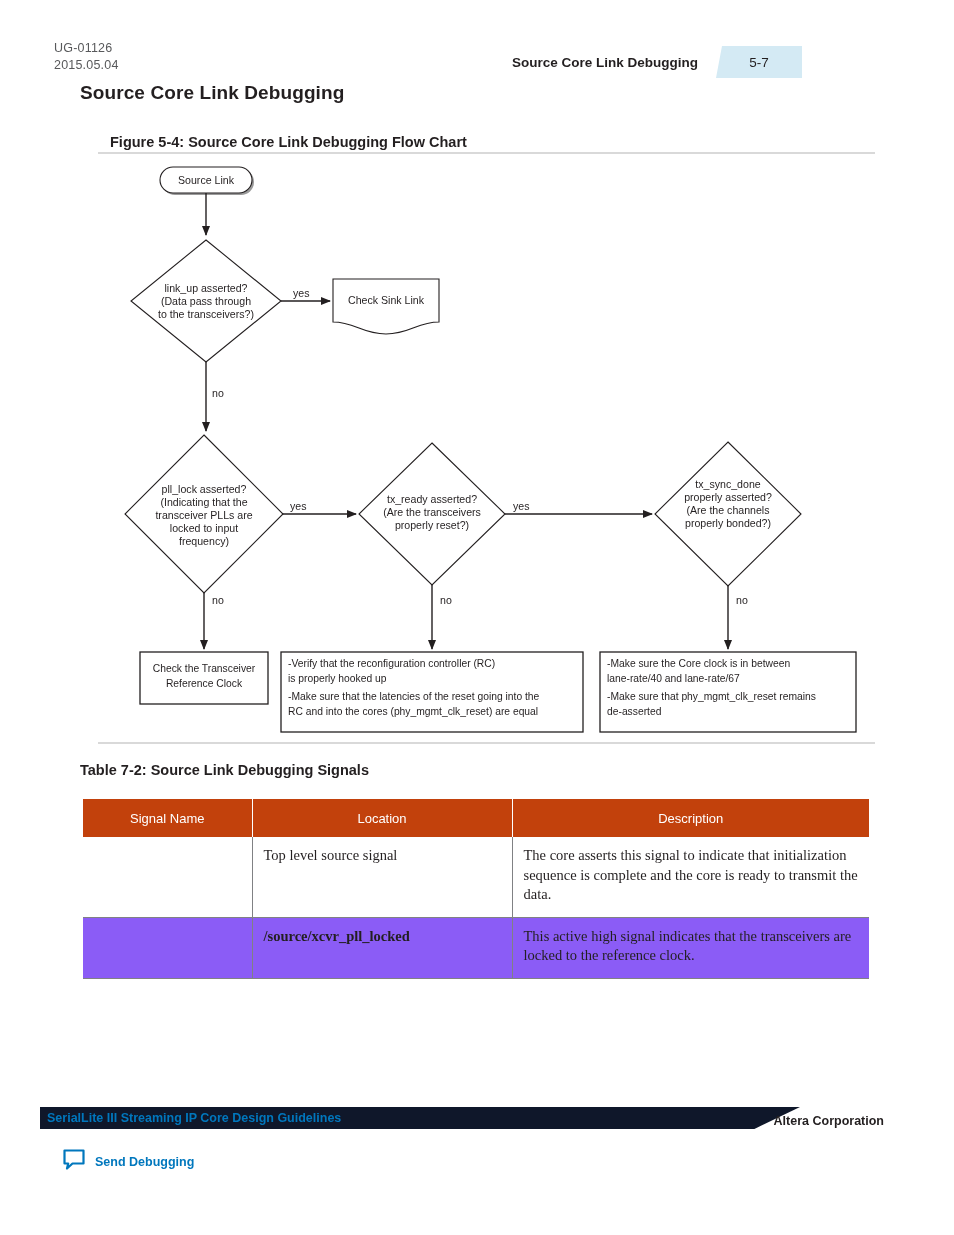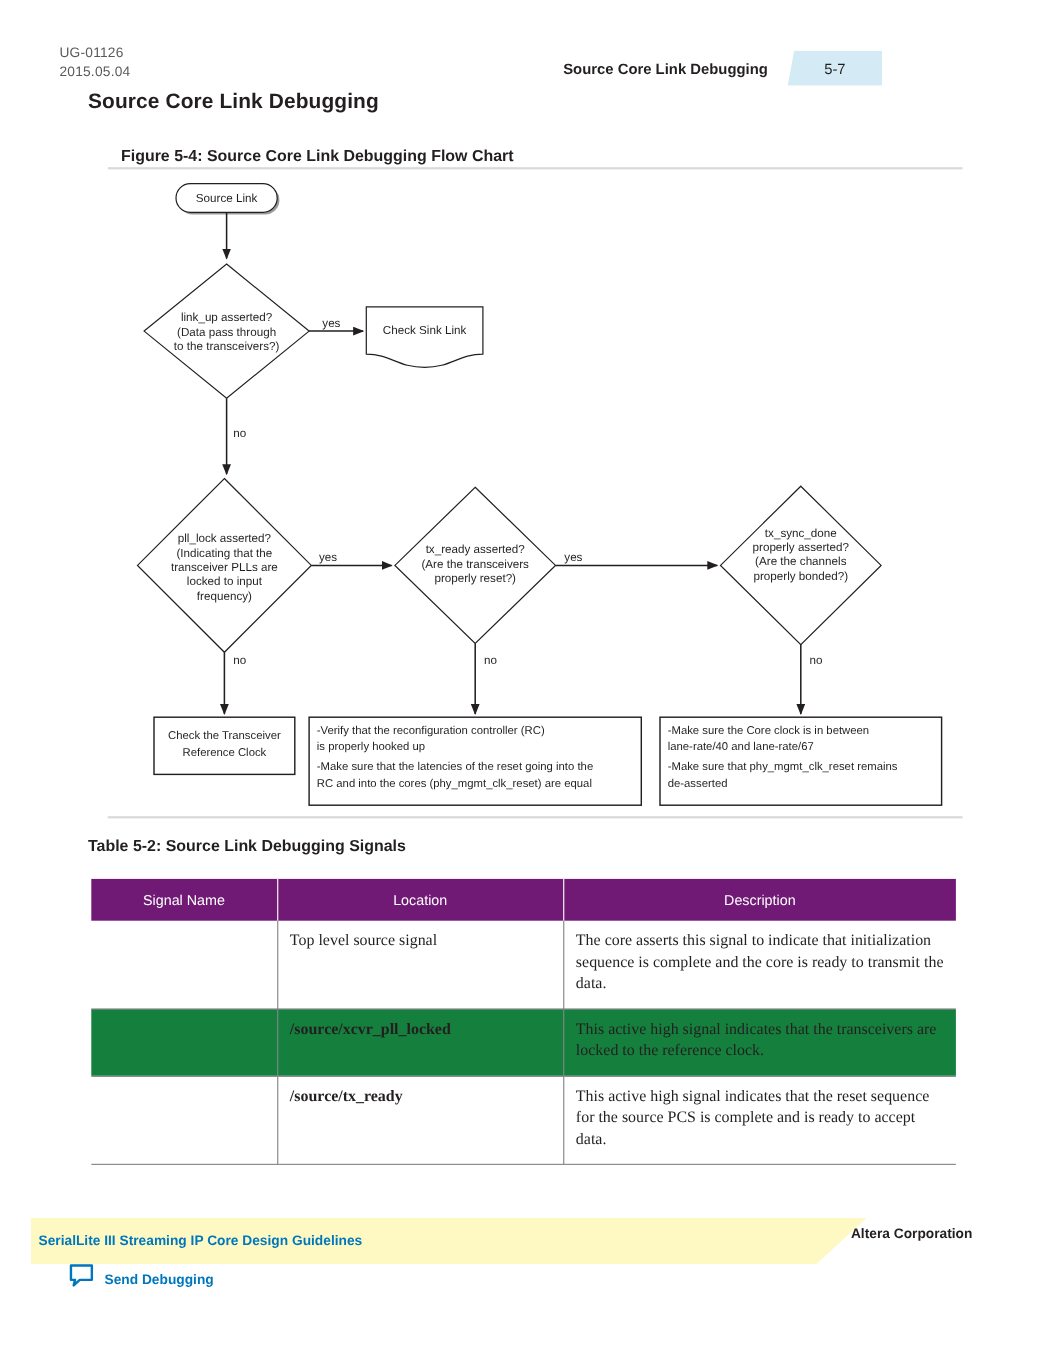--- a/index.html
+++ b/index.html
@@ -62,45 +62,45 @@
     font-size:14.5px; font-weight:bold; color:#231f20;
   }
   .sig-table {
     position:absolute; left:83px; top:799px; width:786px;
     border-collapse:collapse; table-layout:fixed;
   }
   .sig-table col.c1 { width:169px; }
   .sig-table col.c2 { width:260px; }
   .sig-table col.c3 { width:357px; }
   .sig-table thead th {
-    background:#701a75; color:#ffffff;
+    background:#c2410c; color:#ffffff;
     font-family:"Liberation Sans", sans-serif;
     font-size:13px; font-weight:normal;
     text-align:center; padding:10px 6px; height:38px;
     border-right:1px solid #ffffff;
   }
   .sig-table thead th:last-child { border-right:none;margin-left:48px; }
   .sig-table tbody td {
     font-family:"Liberation Serif", serif;
     font-size:14.5px; line-height:19.5px; color:#231f20;
     vertical-align:top; padding:9px 11px 12px 11px;
     border-right:1px solid #808184;
     border-bottom:1px solid #808184;
   }
   .sig-table tbody td:first-child { border-left:none; }
   .sig-table tbody td:last-child { border-right:none; }
-  .sig-table tbody tr.shaded td { background:#15803d;font-family:Liberation Serif, serif; }
+  .sig-table tbody tr.shaded td { background:#8b5cf6;font-family:Liberation Serif, serif; }
   .sig-table tbody tr:last-child td { border-bottom:1.5px solid #808184; }
   .sig-table tbody td.loc { font-weight:bold; }
   .sig-table tbody td.loc.plain { font-weight:normal; }
 
   
   .footer-bar {
-    position:absolute; left:28px; top:1107px; width:760px; height:42px;
-    background:#fef9c3;
+    position:absolute; left:40px; top:1107px; width:760px; height:22px;
+    background:#0f172a;
     clip-path: polygon(0 0, 100% 0, 94% 100%, 0 100%);
     display:flex; align-items:center;
   }
   .footer-doc {
     font-size:12.5px; font-weight:bold; color:#0077bd;
     padding-left:7px; white-space:nowrap;
   }
   .footer-corp {
     position:absolute; right:70px; top:1114px;
     font-size:12.5px; font-weight:bold; color:#231f20;
@@ -221,21 +221,21 @@
   <g>
     <rect x="600" y="500" width="256" height="80" fill="#ffffff" stroke="#231f20" stroke-width="1.3"></rect>
     <text class="fbox-text" x="607" y="515">-Make sure the Core clock is in between</text>
     <text class="fbox-text" x="607" y="530"> lane-rate/40 and lane-rate/67</text>
     <text class="fbox-text" x="607" y="548">-Make sure that phy_mgmt_clk_reset remains</text>
     <text class="fbox-text" x="607" y="563"> de-asserted</text>
   </g>
 </svg>
 </div>
 
-<div class="table-title">Table 5-2: Source Link Debugging Signals</div>
+<div class="table-title">Table 7-2: Source Link Debugging Signals</div>
 
 <table class="sig-table">
   <colgroup>
       <col class="c1">
       <col class="c2">
       <col class="c3">
     </colgroup>
   <thead>
     <tr>
       <th>Signal Name</th>
@@ -247,25 +247,20 @@
     <tr>
       <td></td>
       <td class="loc plain">Top level source signal</td>
       <td>The core asserts this signal to indicate that initialization sequence is complete and the core is ready to transmit the data.</td>
     </tr>
     <tr class="shaded">
       <td></td>
       <td class="loc">/source/xcvr_pll_locked</td>
       <td>This active high signal indicates that the transceivers are locked to the reference clock.</td>
     </tr>
-    <tr>
-      <td></td>
-      <td class="loc">/source/tx_ready</td>
-      <td>This active high signal indicates that the reset sequence for the source PCS is complete and is ready to accept data.</td>
-    </tr>
   </tbody>
 </table>
 
 <div class="footer-bar">
   <div class="footer-doc">SerialLite III Streaming IP Core Design Guidelines</div>
 </div>
 <div class="footer-corp">Altera Corporation</div>
 
 <div class="feedback">
   <span>

